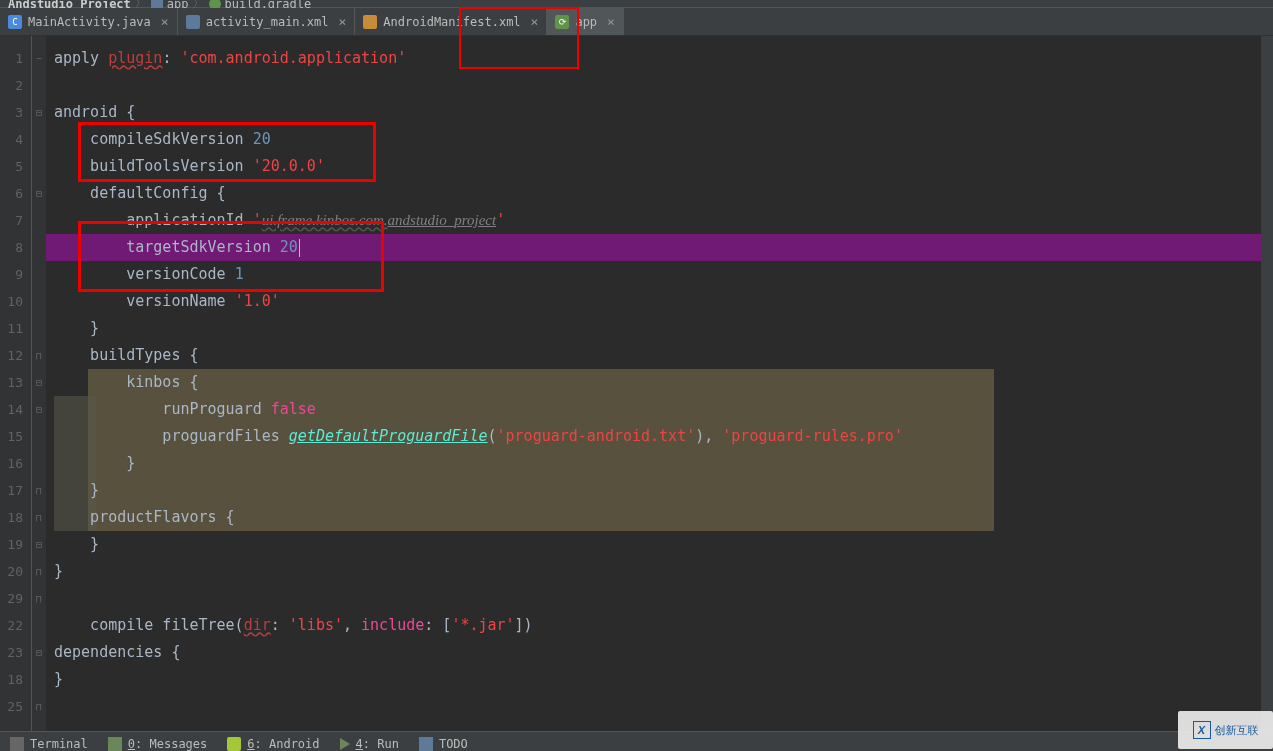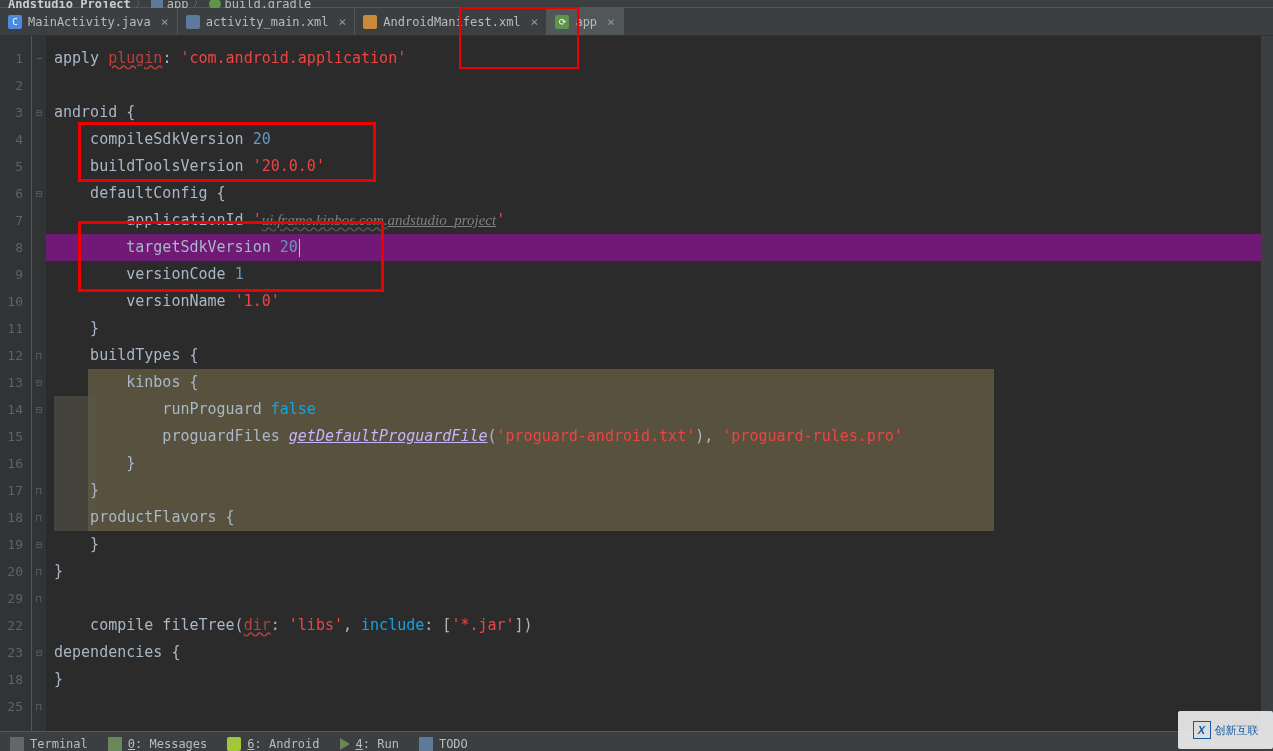--- a/index.html
+++ b/index.html
@@ -93,25 +93,25 @@
 }
 .line {
   height: 27px;
   line-height: 27px;
   white-space: pre;
   padding-left: 8px;
   font-size: 15px;
   position: relative;
 }
 .line.caret-line { background: #701a75; }
-.kw { color: #0ea5e9; text-align: center; }
+.kw { color: #ec4899; text-align: center; }
 .str { color: #ef4444; }
 .num { color: #6897bb; }
 .err { color: #bc3f3c; text-decoration: underline wavy #bc3f3c; margin-top: 32px; }
-.func { color: #c4b5fd; font-style: italic; text-decoration: underline; }
+.func { color: #5eead4; font-style: italic; text-decoration: underline; }
 .underline-wavy { text-decoration: underline wavy #555; color: #808080; font-style: italic; font-family: Liberation Serif, serif;}
 .plain { color: #a9b7c6; }
 .highlight-band {
   position: absolute;
   background: #8d8156;
   opacity: 0.45;
   pointer-events: none;
 }
 .red-box {
   position: absolute;

